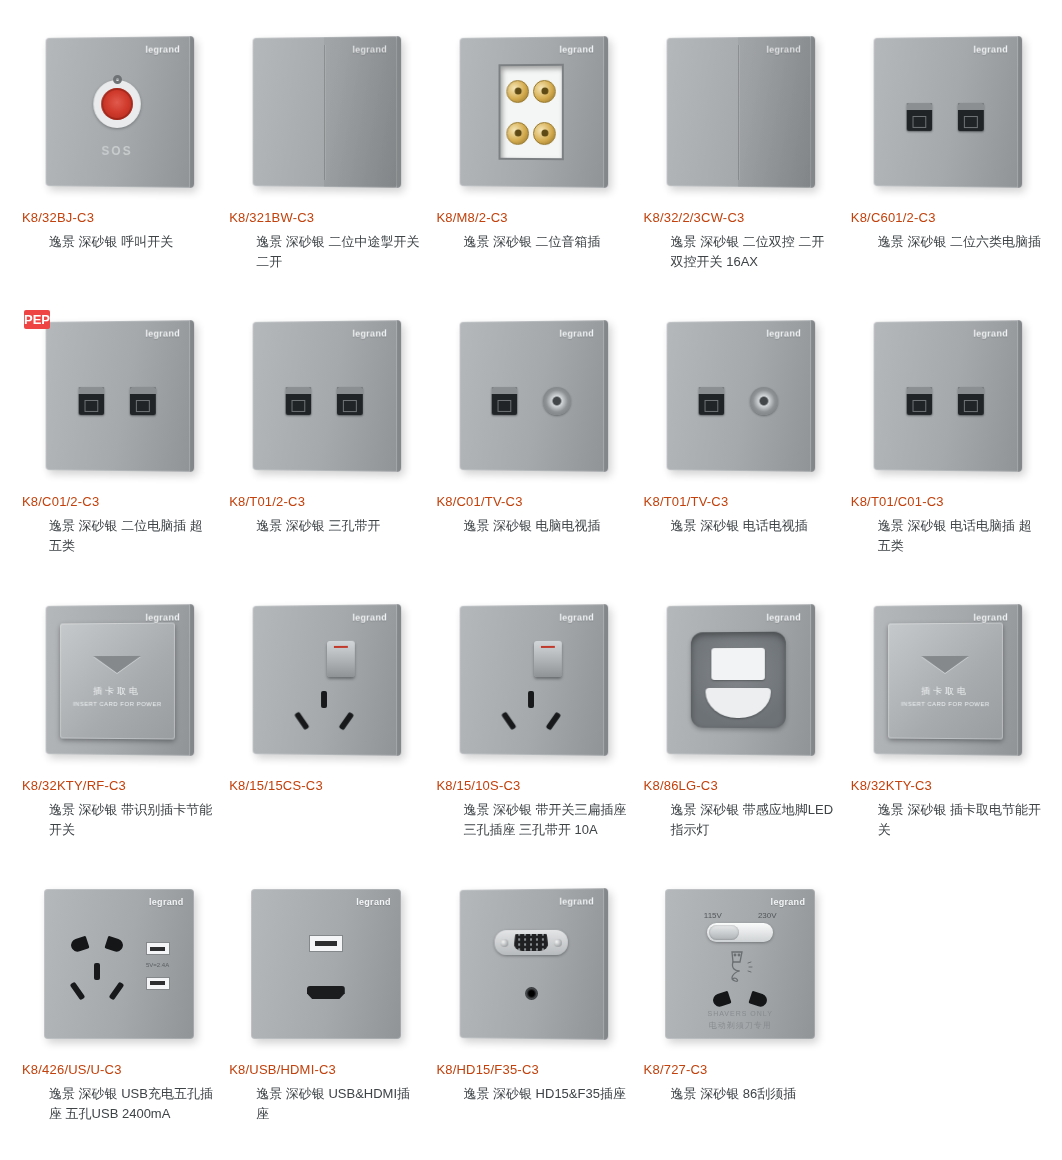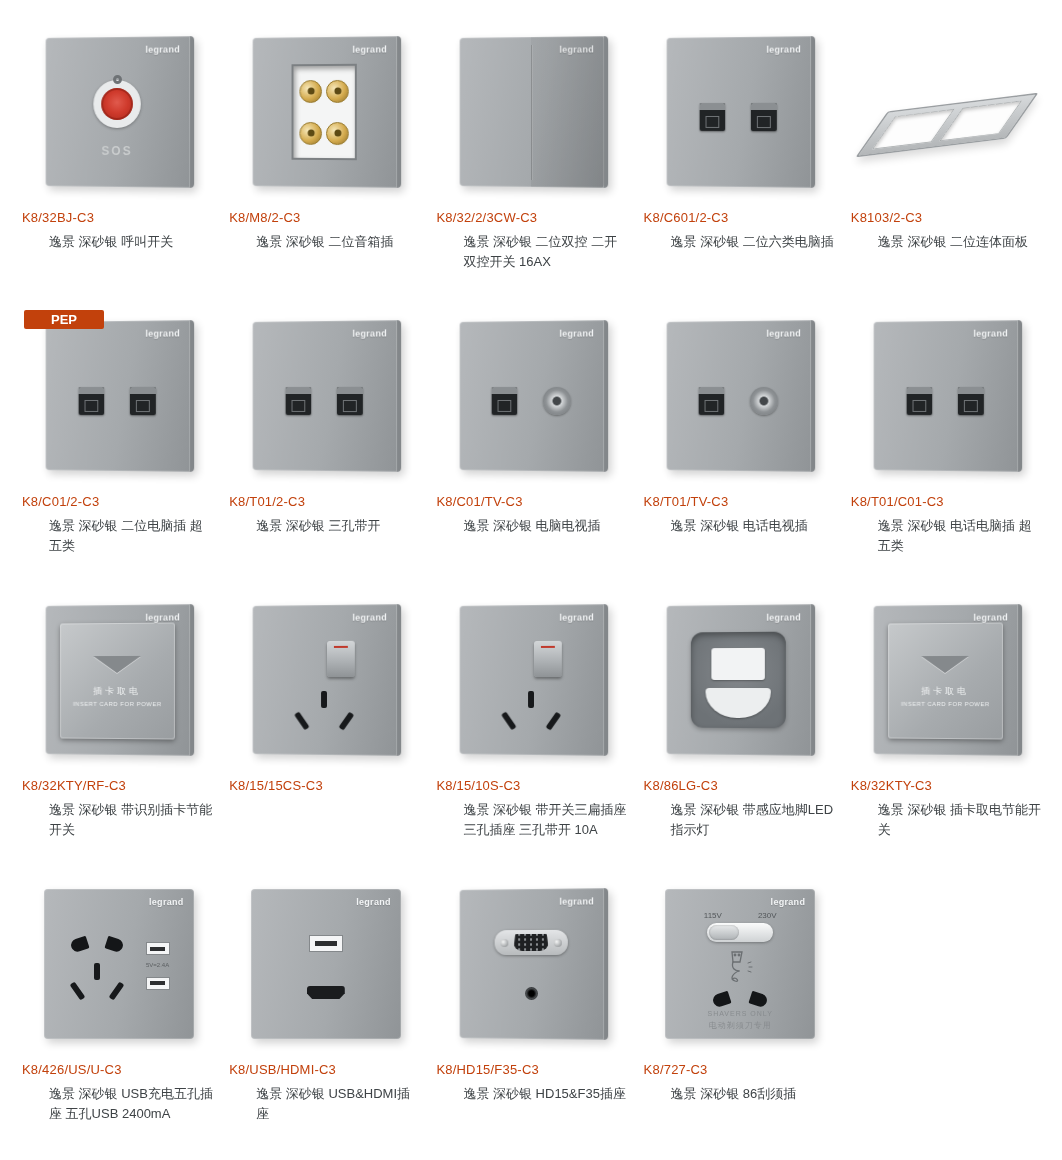--- a/index.html
+++ b/index.html
@@ -2,22 +2,22 @@
 <html><head>
 <meta charset="utf-8">
 <style>
   * { margin:0; padding:0; box-sizing:border-box; }
   html,body { width:1062px; height:1160px; background:#ffffff; overflow:hidden;
     font-family:"Liberation Sans","DejaVu Sans",sans-serif; }
   #grid { display:grid; grid-template-columns:repeat(5,1fr); grid-auto-rows:284px;
     padding:24px 14px 0 18px; column-gap:6px; }
   .cell { display:flex; flex-direction:column; padding:0 4px; }
   .img-wrap { position:relative; height:176px; display:flex; align-items:center; justify-content:center; }
-  .badge { position:absolute; top:2px; left:2px; background:#c2410c; color:#fff;
-    font-weight:bold; font-size:13px; padding:2px 27px; border-radius:2px; z-index:5; }
+  .badge { position:absolute; top:2px; left:2px; background:#ef4444; color:#fff;
+    font-weight:bold; font-size:13px; padding:2px 0; border-radius:2px; z-index:5; }
   .code { font-size:13px; color:#c2410c; margin:10px 0 7px; letter-spacing:.2px; }
   .desc { font-size:13px; color:#3e4346; line-height:1.5;margin-left:27px; }
 
   
   .plate { position:relative; width:150px; height:150px; border-radius:4px;
     background:linear-gradient(100deg,#b5b8bb 0%,#a5a9ac 55%,#90949..7 100%);
     background:linear-gradient(100deg,#b5b8bb 0%,#a5a9ac 55%,#909497 100%);
     box-shadow:3px 4px 8px rgba(0,0,0,.18), inset 0 0 0 1px rgba(255,255,255,.18);
     display:flex; align-items:center; justify-content:center; }
   .plate.angled { transform:perspective(900px) rotateY(-8deg); border-right:4px solid #83878a; }
@@ -169,20 +169,31 @@
           </div>
         </div>
       </div>
     <div class="code">K8/32BJ-C3</div>
     <div class="desc">逸景 深砂银 呼叫开关</div>
     </div>
     <div class="cell">
     <div class="img-wrap">
         <div class="plate angled">
         <span class="logo">legrand</span>
+        <div class="half-shade"></div>
+      <div class="divider"></div>
+        </div>
+      </div>
+    <div class="code">K8/321BW-C3</div>
+    <div class="desc">逸景 深砂银 二位中途掣开关 二开</div>
+    </div>
+    <div class="cell">
+    <div class="img-wrap">
+        <div class="plate angled">
+        <span class="logo">legrand</span>
         <div class="speaker-rec">
       <div class="post"></div>
       <div class="post"></div>
       <div class="post"></div>
       <div class="post"></div>
           </div>
         </div>
       </div>
     <div class="code">K8/M8/2-C3</div>
     <div class="desc">逸景 深砂银 二位音箱插</div>
@@ -203,30 +214,20 @@
         <div class="plate angled">
         <span class="logo">legrand</span>
         <div class="jack-row">
       <div class="rj"></div>
       <div class="rj"></div>
           </div>
         </div>
       </div>
     <div class="code">K8/C601/2-C3</div>
     <div class="desc">逸景 深砂银 二位六类电脑插</div>
-    </div>
-    <div class="cell">
-    <div class="img-wrap">
-        <div class="frame3d">
-        <div class="frame-hole"></div>
-        <div class="frame-hole"></div>
-        </div>
-      </div>
-    <div class="code">K8103/2-C3</div>
-    <div class="desc">逸景 深砂银 二位连体面板</div>
     </div>
     <div class="cell">
     <div class="img-wrap">
         <span class="badge">PEP</span>
         <div class="plate angled">
         <span class="logo">legrand</span>
         <div class="jack-row">
       <div class="rj"></div>
       <div class="rj"></div>
           </div>

